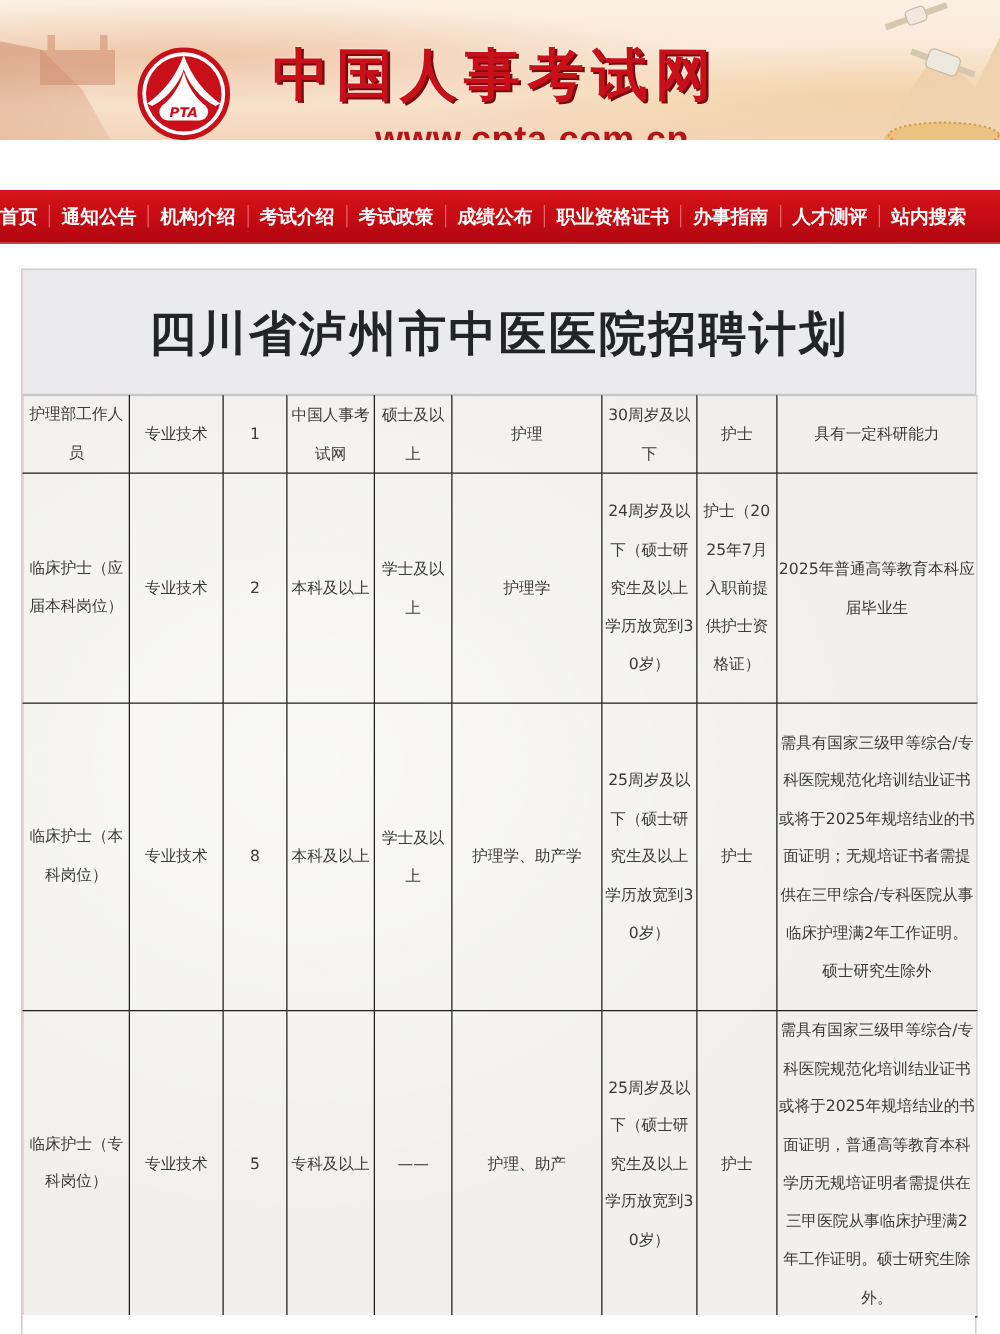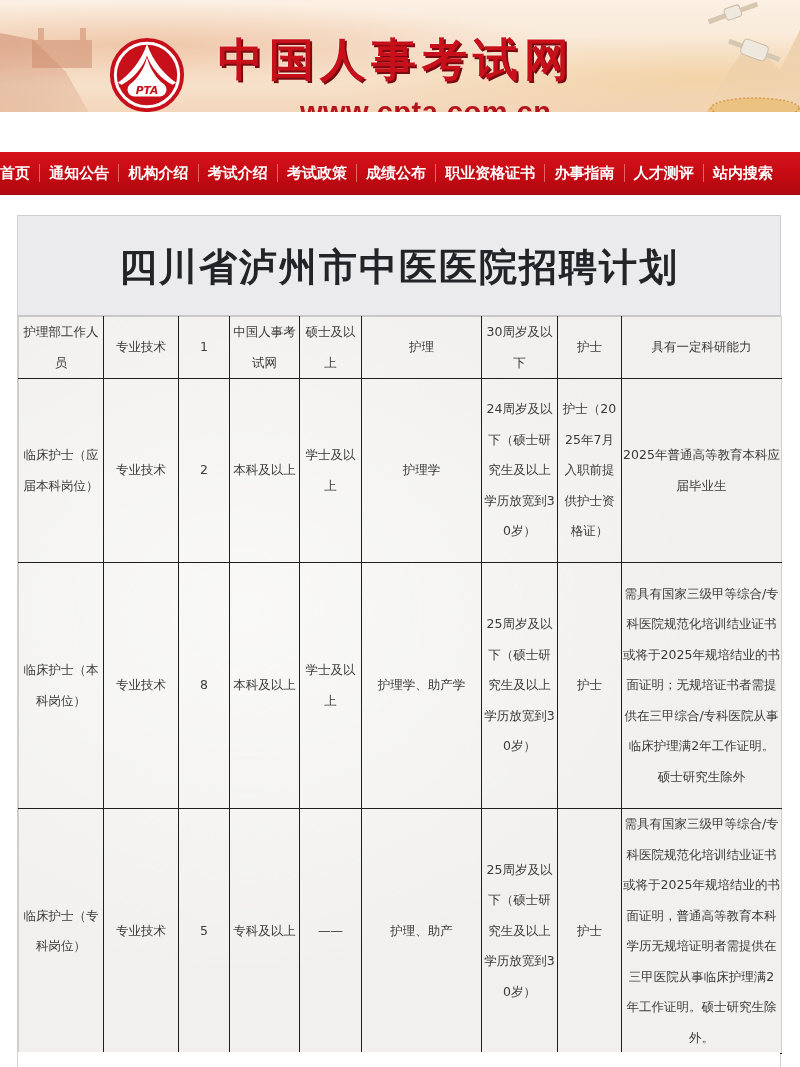--- a/index.html
+++ b/index.html
@@ -88,21 +88,21 @@
     }
     table.plan td {
       border: 1.5px solid #1e1e1e;
       text-align: center; vertical-align: middle;
       font-size: 12.5px; color: #3a3a3a;
       line-height: 30.5px;
       padding: 0 1px;
       word-break: break-all;
     }
     table.plan tr.r0 td { border-top: 1px solid #c8c8c8; }
-    table.plan td:first-child { border-left: 1px solid #cfcfcf; }
+    table.plan td:first-child { border-left: 1px solid #cfcfcf; font-family: Liberation Mono, monospace; }
     table.plan td:last-child { border-right: 1px solid #cfcfcf; }
     .r0 { height: 61px; }
     .r1 { height: 184px; }
     .r2 { height: 246px; }
     .r3 { height: 244px; }
     .bottom-blank {
       position: absolute; left: 0; top: 836px; width: 762px; height: 20px;
       background: #ffffff;
     }
   </style>

